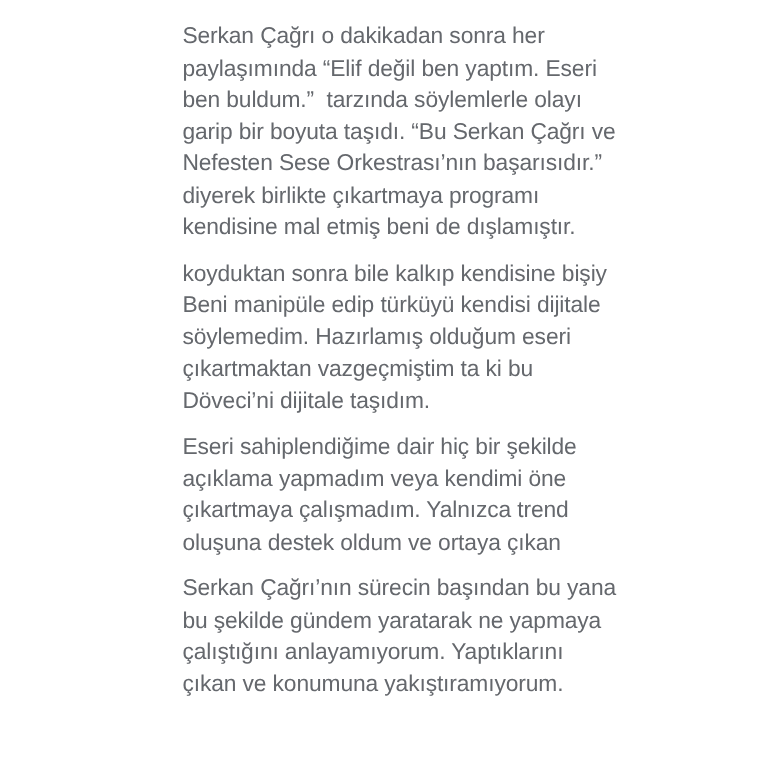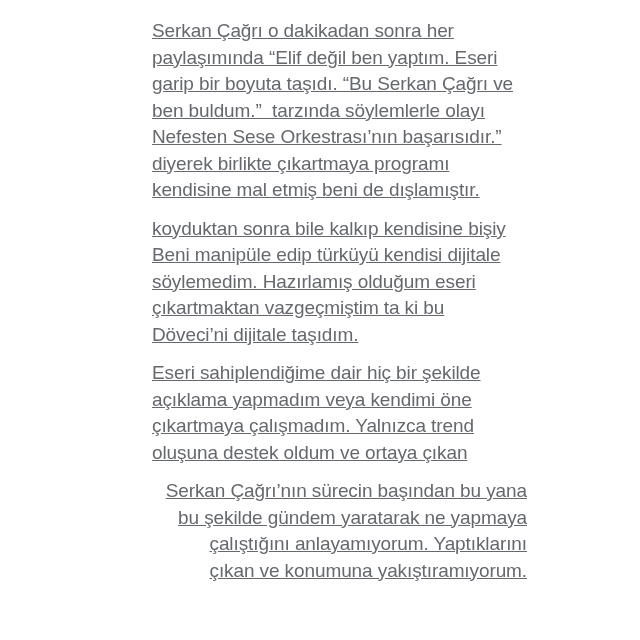--- a/index.html
+++ b/index.html
@@ -20,38 +20,36 @@
     width: 375px;
     color: #65686d;
     font-size: 19px;
     letter-spacing: -0.1px;
   }
   .paragraph {
     margin: 0 0 12px 0;
   }
   .paragraph:last-child {
     margin-bottom: 16px;
-    text-align: right;
   }
   .line {
     line-height: 26.5px;
     white-space: pre;
-    text-decoration: underline;
   }
 </style>
 </head>
 <body>
 
 <div class="text-block">
 
   <div class="paragraph">
     <div class="line">Serkan Çağrı o dakikadan sonra her</div>
     <div class="line">paylaşımında “Elif değil ben yaptım. Eseri</div>
+    <div class="line">ben buldum.”  tarzında söylemlerle olayı</div>
     <div class="line">garip bir boyuta taşıdı. “Bu Serkan Çağrı ve</div>
-    <div class="line">ben buldum.”  tarzında söylemlerle olayı</div>
     <div class="line">Nefesten Sese Orkestrası’nın başarısıdır.”</div>
     <div class="line">diyerek birlikte çıkartmaya programı</div>
     <div class="line">kendisine mal etmiş beni de dışlamıştır.</div>
   </div>
 
   <div class="paragraph">
     <div class="line">koyduktan sonra bile kalkıp kendisine bişiy</div>
     <div class="line">Beni manipüle edip türküyü kendisi dijitale</div>
     <div class="line">söylemedim. Hazırlamış olduğum eseri</div>
     <div class="line">çıkartmaktan vazgeçmiştim ta ki bu</div>

